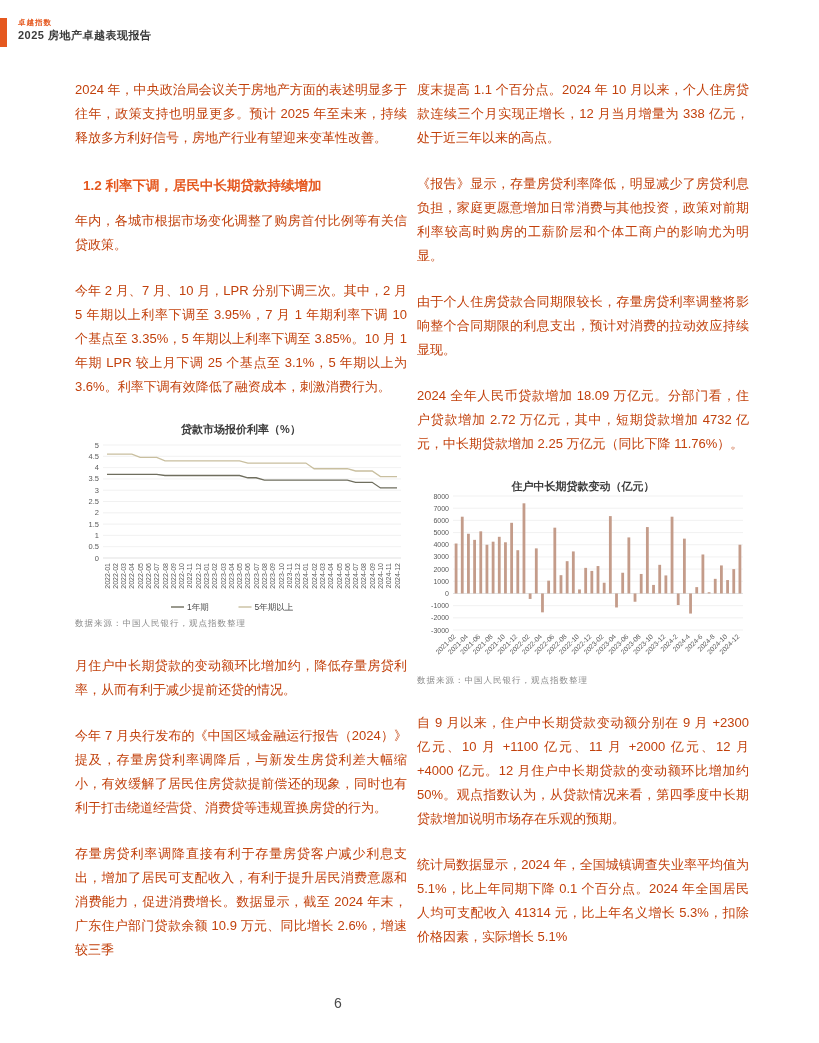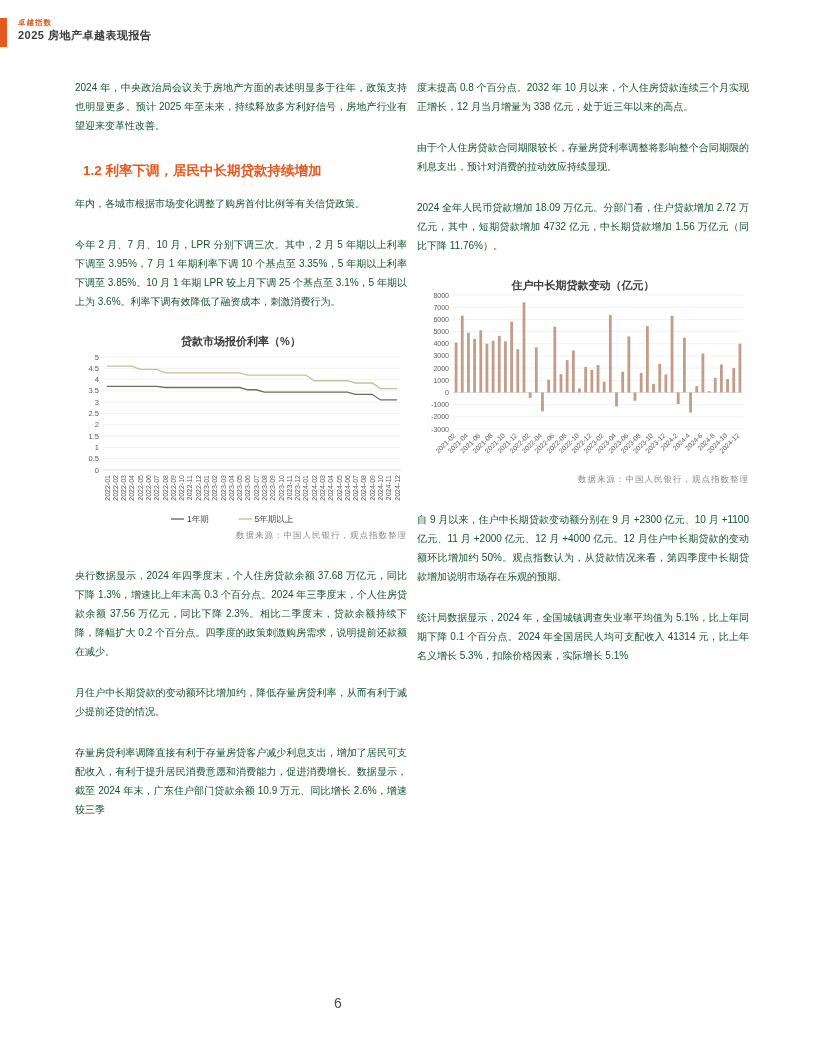--- a/index.html
+++ b/index.html
@@ -10,29 +10,29 @@
   .page{width:676px;height:1043px;position:relative;}
   
   .hdr{position:absolute;top:18px;left:0;display:flex;align-items:flex-start;}
   .accent-bar{width:7px;height:29px;background:var(--accent);margin-right:11px;}
   .brand-small{font-size:7.5px;font-weight:bold;color:var(--accent);letter-spacing:1px;line-height:10px;}
   .brand-title{font-size:11px;font-weight:bold;color:#3a3a3a;letter-spacing:0.5px;line-height:14px;}
   
   .columns{position:absolute;top:78px;left:75px;width:674px;display:flex;gap:10px;}
   .col{width:332px;flex:0 0 332px;}
   .col p{
-    font-size:10px;line-height:19px;margin:0 0 22px 0;text-align:justify;
-    text-justify:inter-ideograph;color:#14532d;
+    font-size:13px;line-height:24px;margin:0 0 22px 0;text-align:justify;
+    text-justify:inter-ideograph;color:#c2410c;
   }
   h2.sec{
     font-size:13.5px;font-weight:bold;color:var(--accent);
     margin:26px 0 13px 8px;line-height:20px;
   }
   figure{margin:16px 0 24px 0;}
-  .chart-source{font-size:8.5px;color:#8a8a8a;text-align:right;margin-top:1px;letter-spacing:1px;}
+  .chart-source{font-size:8.5px;color:#8a8a8a;text-align:left;margin-top:1px;letter-spacing:1px;}
   svg{display:block;}
   
   .pagenum{
     position:absolute;left:0;right:0;bottom:32px;text-align:center;
     font-size:14px;color:#4a4a4a;
   }
 </style>
 </head>
 <body>
 
@@ -118,29 +118,30 @@
             <polyline points="32,53.379999999999995 40.285714285714285,53.379999999999995 48.57142857142857,53.379999999999995 56.85714285714286,53.379999999999995 65.14285714285714,53.379999999999995 73.42857142857143,53.379999999999995 81.71428571428572,53.379999999999995 90,54.510000000000005 98.28571428571429,54.510000000000005 106.57142857142858,54.510000000000005 114.85714285714286,54.510000000000005 123.14285714285715,54.510000000000005 131.42857142857144,54.510000000000005 139.71428571428572,54.510000000000005 148,54.510000000000005 156.28571428571428,54.510000000000005 164.57142857142858,54.510000000000005 172.85714285714286,56.77000000000001 181.14285714285717,56.77000000000001 189.42857142857144,59.02999999999999 197.71428571428572,59.02999999999999 206.00000000000003,59.02999999999999 214.2857142857143,59.02999999999999 222.57142857142858,59.02999999999999 230.8571428571429,59.02999999999999 239.14285714285717,59.02999999999999 247.42857142857144,59.02999999999999 255.71428571428572,59.02999999999999 264,59.02999999999999 272.28571428571433,59.02999999999999 280.57142857142856,61.28999999999999 288.8571428571429,61.28999999999999 297.14285714285717,61.28999999999999 305.42857142857144,66.94 313.7142857142857,66.94 322,66.94" fill="none" stroke="#6f6e5e" stroke-width="1.3"></polyline>
             <polyline points="32,33.040000000000006 40.285714285714285,33.040000000000006 48.57142857142857,33.040000000000006 56.85714285714286,33.040000000000006 65.14285714285714,36.42999999999999 73.42857142857143,36.42999999999999 81.71428571428572,36.42999999999999 90,39.82000000000001 98.28571428571429,39.82000000000001 106.57142857142858,39.82000000000001 114.85714285714286,39.82000000000001 123.14285714285715,39.82000000000001 131.42857142857144,39.82000000000001 139.71428571428572,39.82000000000001 148,39.82000000000001 156.28571428571428,39.82000000000001 164.57142857142858,39.82000000000001 172.85714285714286,42.079999999999984 181.14285714285717,42.079999999999984 189.42857142857144,42.079999999999984 197.71428571428572,42.079999999999984 206.00000000000003,42.079999999999984 214.2857142857143,42.079999999999984 222.57142857142858,42.079999999999984 230.8571428571429,42.079999999999984 239.14285714285717,47.72999999999999 247.42857142857144,47.72999999999999 255.71428571428572,47.72999999999999 264,47.72999999999999 272.28571428571433,47.72999999999999 280.57142857142856,49.989999999999995 288.8571428571429,49.989999999999995 297.14285714285717,49.989999999999995 305.42857142857144,55.64 313.7142857142857,55.64 322,55.64" fill="none" stroke="#c9bf9f" stroke-width="1.3"></polyline>
             <line x1="96" y1="186" x2="109" y2="186" stroke="#6f6e5e" stroke-width="1.4"></line>
             <text x="112" y="189" font-size="8.5" text-anchor="start" fill="#444" font-family="Liberation Sans, DejaVu Sans, sans-serif">1年期</text>
             <line x1="163.5" y1="186" x2="176.5" y2="186" stroke="#c9bf9f" stroke-width="1.4"></line>
             <text x="179.5" y="189" font-size="8.5" text-anchor="start" fill="#444" font-family="Liberation Sans, DejaVu Sans, sans-serif">5年期以上</text>
           </svg>
         <div class="chart-source">数据来源：中国人民银行，观点指数整理</div>
       </figure>
 
-      <p>央行数据显示，2024 年四季度末，个人住房贷款余额 37.68 万亿元，同比下降 1.3%，增速比上年末高 0.3 个百分点。2024 年三季度末，个人住房贷款余额 37.56 万亿元，同比下降 2.3%。相比二季度末，贷款余额持续下降，降幅扩大 0.2 个百分点。四季度的政策刺激购房需求，说明提前还款额在减少。</p>
       <p>月住户中长期贷款的变动额环比增加约，降低存量房贷利率，从而有利于减少提前还贷的情况。</p>
+      <p>今年 7 月央行发布的《中国区域金融运行报告（2024）》提及，存量房贷利率调降后，与新发生房贷利差大幅缩小，有效缓解了居民住房贷款提前偿还的现象，同时也有利于打击绕道经营贷、消费贷等违规置换房贷的行为。</p>
       <p>存量房贷利率调降直接有利于存量房贷客户减少利息支出，增加了居民可支配收入，有利于提升居民消费意愿和消费能力，促进消费增长。数据显示，截至 2024 年末，广东住户部门贷款余额 10.9 万元、同比增长 2.6%，增速较三季</p>
     </section>
 
     <section class="col">
-      <p>度末提高 0.8 个百分点。2032 年 10 月以来，个人住房贷款连续三个月实现正增长，12 月当月增量为 338 亿元，处于近三年以来的高点。</p>
+      <p>度末提高 1.1 个百分点。2024 年 10 月以来，个人住房贷款连续三个月实现正增长，12 月当月增量为 338 亿元，处于近三年以来的高点。</p>
+      <p>《报告》显示，存量房贷利率降低，明显减少了房贷利息负担，家庭更愿意增加日常消费与其他投资，政策对前期利率较高时购房的工薪阶层和个体工商户的影响尤为明显。</p>
       <p>由于个人住房贷款合同期限较长，存量房贷利率调整将影响整个合同期限的利息支出，预计对消费的拉动效应持续显现。</p>
-      <p>2024 全年人民币贷款增加 18.09 万亿元。分部门看，住户贷款增加 2.72 万亿元，其中，短期贷款增加 4732 亿元，中长期贷款增加 1.56 万亿元（同比下降 11.76%）。</p>
+      <p>2024 全年人民币贷款增加 18.09 万亿元。分部门看，住户贷款增加 2.72 万亿元，其中，短期贷款增加 4732 亿元，中长期贷款增加 2.25 万亿元（同比下降 11.76%）。</p>
 
       <figure>
         <svg id="loan-svg" width="332" height="196" viewBox="0 0 332 196">
             <text x="166" y="12" font-size="11" text-anchor="middle" fill="#3c3c3c" font-family="Liberation Sans, DejaVu Sans, sans-serif" font-weight="bold">住户中长期贷款变动（亿元）</text>
             <line x1="36" y1="152" x2="326" y2="152" stroke="#ededed" stroke-width="0.8"></line>
             <text x="32" y="154.5" font-size="7" text-anchor="end" fill="#5a5a5a" font-family="Liberation Sans, DejaVu Sans, sans-serif">-3000</text>
             <line x1="36" y1="139.8181818181818" x2="326" y2="139.8181818181818" stroke="#ededed" stroke-width="0.8"></line>
             <text x="32" y="142.3181818181818" font-size="7" text-anchor="end" fill="#5a5a5a" font-family="Liberation Sans, DejaVu Sans, sans-serif">-2000</text>
             <line x1="36" y1="127.63636363636364" x2="326" y2="127.63636363636364" stroke="#ededed" stroke-width="0.8"></line>
             <text x="32" y="130.13636363636363" font-size="7" text-anchor="end" fill="#5a5a5a" font-family="Liberation Sans, DejaVu Sans, sans-serif">-1000</text>

